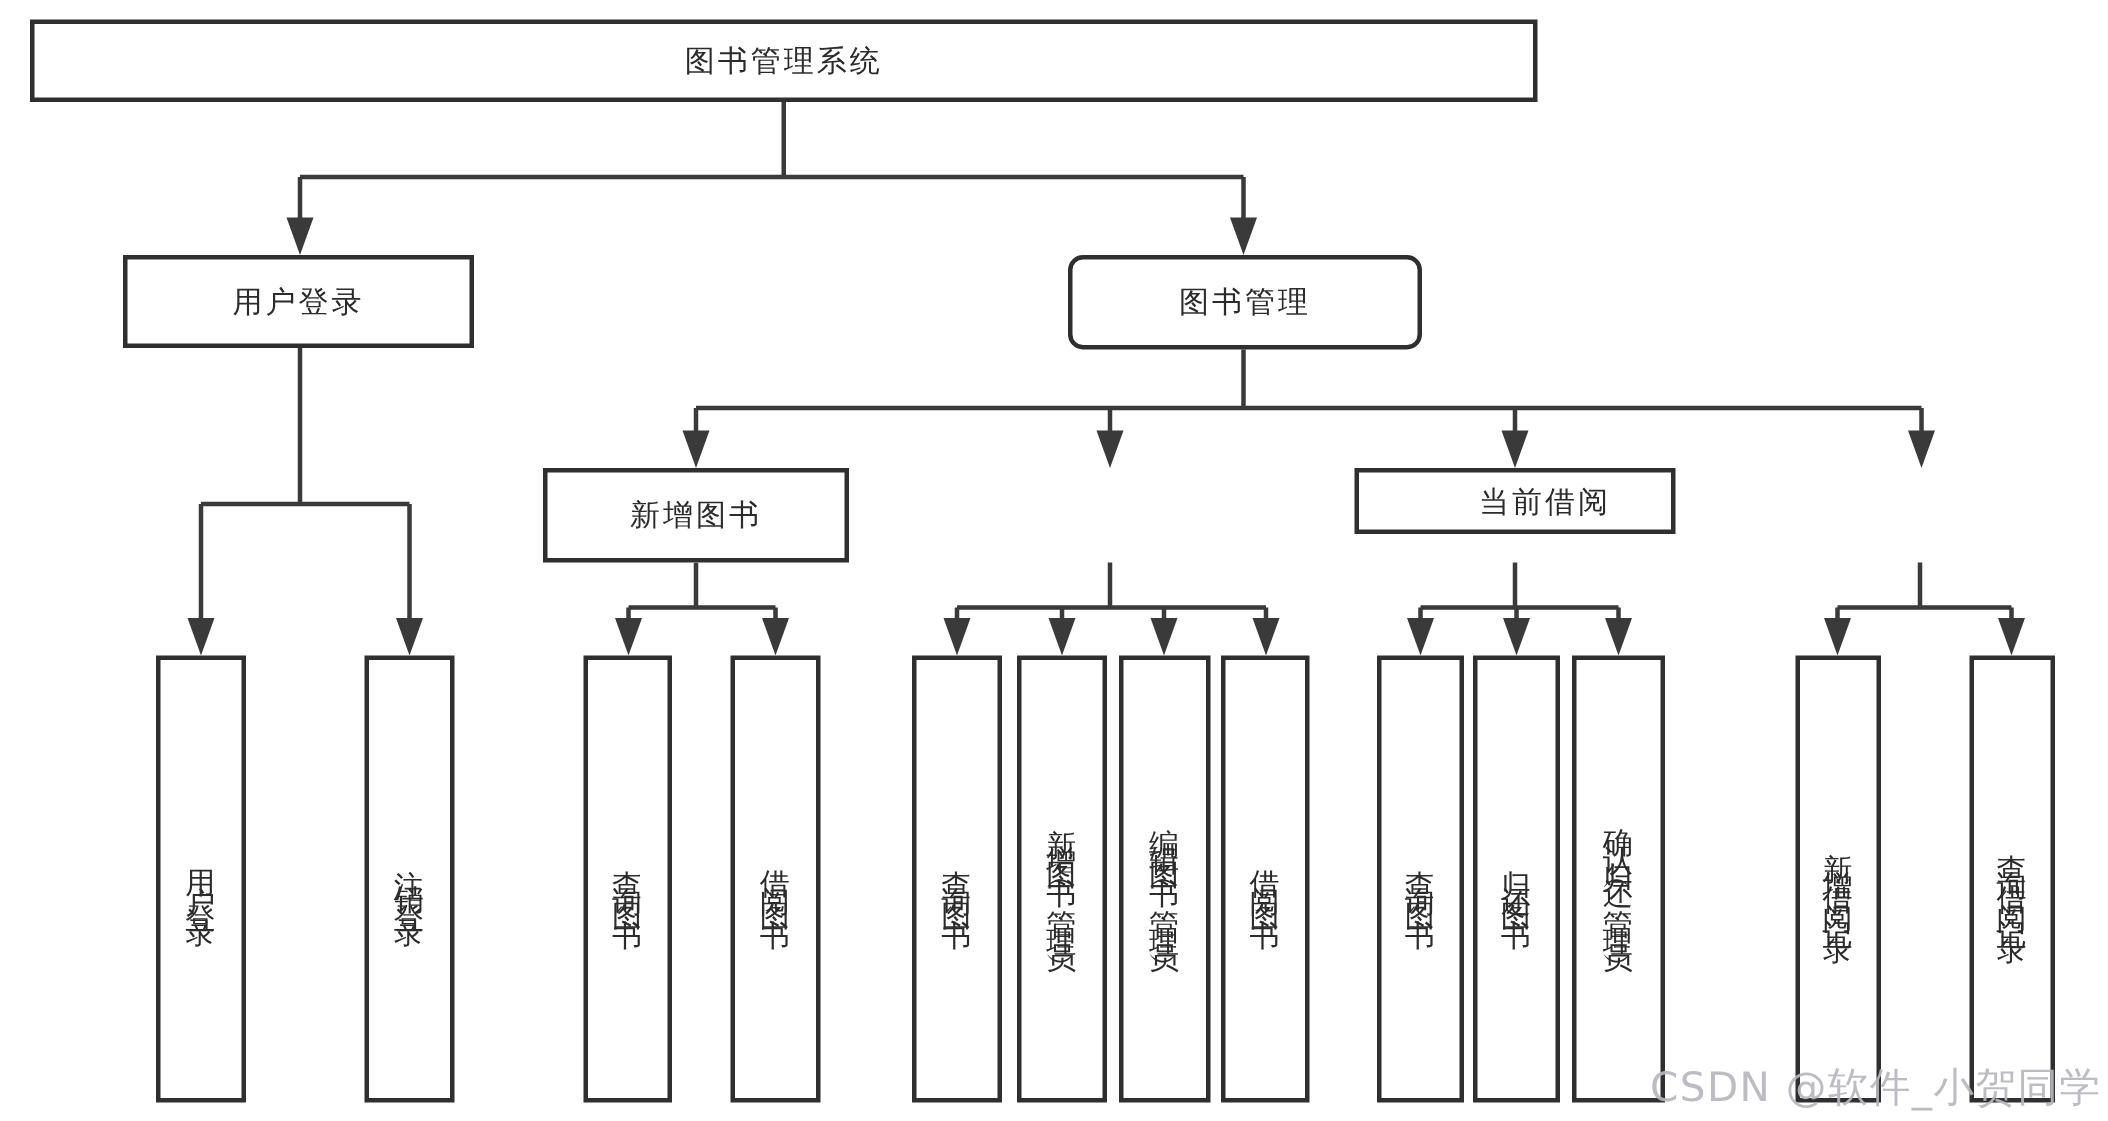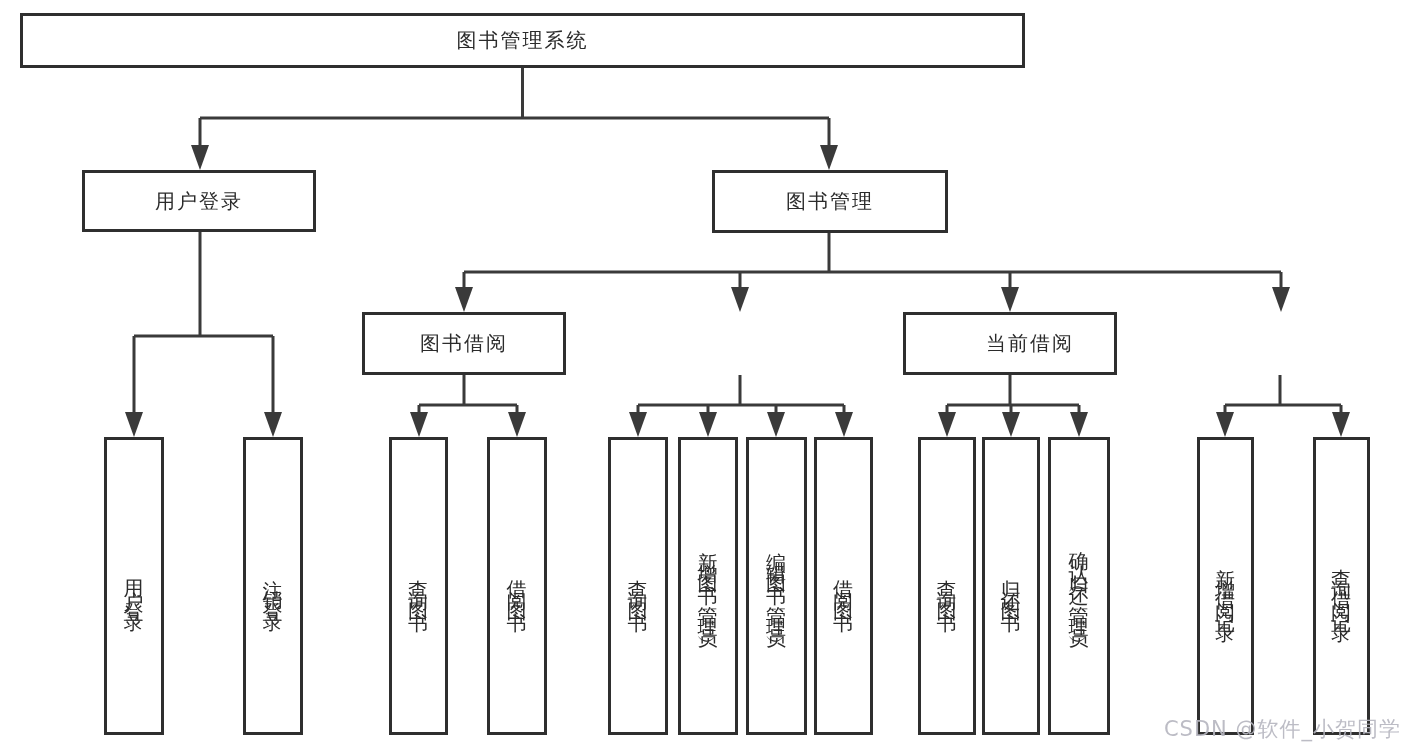--- a/index.html
+++ b/index.html
@@ -56,25 +56,25 @@
     text-orientation: mixed;
     white-space: nowrap;
     font-size: 20px;
     letter-spacing: 11px;
     line-height: 1;
   }
 
   
   #n-root        { left: 20px;   top: 13px;  width: 1005px; height: 55px; }
   #n-user-login  { left: 82px;   top: 170px; width: 234px;  height: 62px; }
-  #n-book-mgmt   { left: 712px;  top: 170px; width: 236px;  height: 63px; }
+  #n-book-mgmt   { left: 712px;  top: 170px; width: 236px;  height: 63px; border-radius: 10px; }
 
   #n-new-book    { left: 362px;  top: 312px; width: 204px;  height: 63px; }
   #n-borrow      { left: 632px;  top: 312px; width: 215px;  height: 63px; }
-  #n-current     { left: 903px;  top: 312px; width: 214px;  height: 63px; padding-left: 40px; }
+  #n-current     { left: 903px;  top: 312px; width: 214px;  height: 44px; padding-left: 40px; }
   #n-records     { left: 1173px; top: 312px; width: 214px;  height: 63px; }
 
   .leaf { top: 437px; height: 298px; }
   #l-1a { left: 104px;  width: 60px; }
   #l-1b { left: 243px;  width: 60px; }
   #l-2a { left: 389px;  width: 59px; }
   #l-2b { left: 487px;  width: 60px; }
   #l-3a { left: 608px;  width: 60px; }
   #l-3b { left: 678px;  width: 60px; }
   #l-3c { left: 746px;  width: 61px; }
@@ -82,21 +82,21 @@
   #l-4a { left: 918px;  width: 58px; }
   #l-4b { left: 982px;  width: 58px; }
   #l-4c { left: 1048px; width: 62px; }
   #l-5a { left: 1197px; width: 57px; }
   #l-5b { left: 1313px; width: 57px; }
 
   .watermark {
     position: absolute;
     right: 4px;
     bottom: 4px;
-    font-size: 21px;
+    font-size: 27px;
     color: rgba(182, 182, 192, 0.92);
     letter-spacing: 1px;
     z-index: 5;
     pointer-events: none;
   }
 </style>
 </head>
 <body>
 
 <div class="canvas">
@@ -149,21 +149,21 @@
       <polygon points="1216,412 1234,412 1225,437"></polygon>
       <polygon points="1332,412 1350,412 1341,437"></polygon>
     </g>
   </svg>
 
   <div id="n-root" class="box hbox">图书管理系统</div>
 
   <div id="n-user-login" class="box hbox">用户登录</div>
   <div id="n-book-mgmt" class="box hbox">图书管理</div>
 
-  <div id="n-new-book" class="box hbox">图书借阅</div>
+  <div id="n-new-book" class="box hbox">新增图书</div>
   <div id="n-current" class="box hbox">当前借阅</div>
 
   <div id="l-1a" class="box vbox leaf">
     <span class="vtext">用户登录</span>
   </div>
   <div id="l-1b" class="box vbox leaf">
     <span class="vtext">注销登录</span>
   </div>
 
   <div id="l-2a" class="box vbox leaf">

